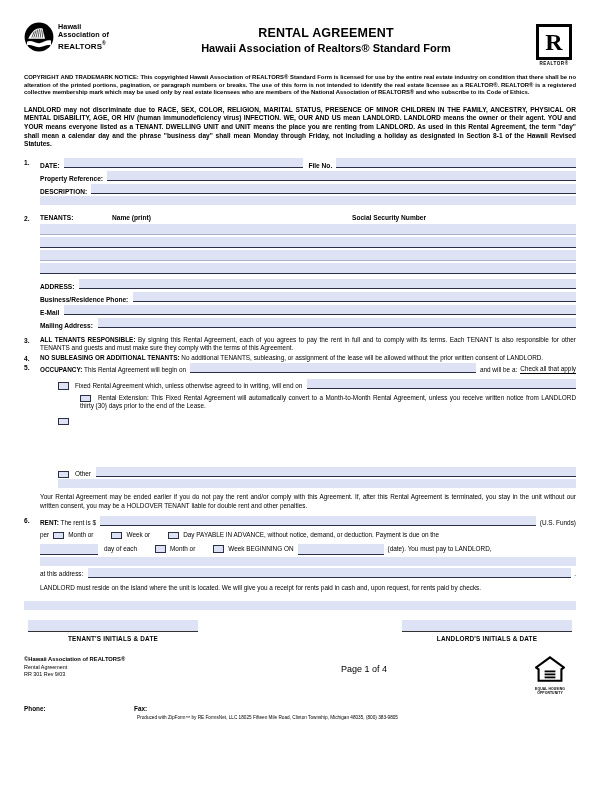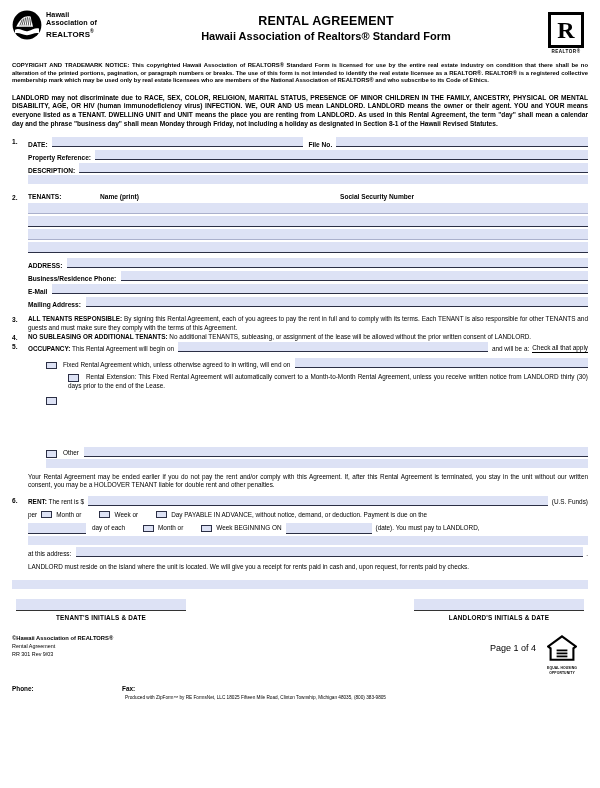--- a/index.html
+++ b/index.html
@@ -1,21 +1,21 @@
 <!DOCTYPE html>
 <html><head>
 <meta charset="utf-8">
 <style>
   html,body{margin:0;padding:0;background:#ffffff;}
   body{
     width:600px;height:788px;position:relative;overflow:hidden;
     font-family:"Liberation Sans","DejaVu Sans",sans-serif;
     color:#000;
   }
-  .page{position:relative;width:600px;height:788px;padding:0;box-sizing:border-box;}
+  .page{position:relative;width:600px;height:788px;padding:12px;box-sizing:border-box;}
 
   
   .header{display:flex;align-items:flex-start;padding:10px 12px 0 12px;}
   .logo-left{width:96px;flex:0 0 96px;display:flex;align-items:center;gap:4px;}
   .hi-mark{width:30px;height:30px;flex:0 0 30px;}
   .hi-text{font-size:7.2px;font-weight:bold;line-height:8.4px;letter-spacing:.1px;}
   .hi-text .big{font-size:8px;}
   .title-block{flex:1;text-align:center;padding-top:4px;}
   .title-1{font-size:12.5px;font-weight:bold;letter-spacing:.2px;}
   .title-2{font-size:11px;font-weight:bold;margin-top:2px;}
@@ -56,21 +56,21 @@
   
   .initials{display:flex;justify-content:space-between;margin:0 16px;}
   .init-col{width:170px;text-align:center;}
   .init-line{background:#dde2f5;height:11px;border-bottom:1px solid #333;}
   .init-cap{font-size:6.4px;font-weight:bold;margin-top:3px;letter-spacing:.2px;}
 
   
   .footer{display:flex;align-items:flex-start;margin:14px 12px 0 12px;}
   .f-left{width:180px;font-size:5.8px;font-weight:bold;line-height:7.6px;}
   .f-left .thin{font-weight:normal;font-size:5.4px;}
-  .f-center{flex:1;text-align:right;font-size:9px;padding-top:8px;}
+  .f-center{flex:1;text-align:center;font-size:9px;padding-top:8px;}
   .f-right{width:52px;text-align:center;}
   .eho{width:30px;height:26px;margin:0 auto;}
   .eho-cap{font-size:3.4px;font-weight:bold;line-height:4.2px;margin-top:1px;letter-spacing:.1px;}
   .phonefax{display:flex;margin:10px 12px 0 12px;font-size:6.4px;font-weight:bold;}
   .phonefax .p1{width:110px;}
   .produced{margin:3px 12px 0 125px;font-size:4.7px;line-height:6px;}
 </style>
 </head>
 <body>
 

